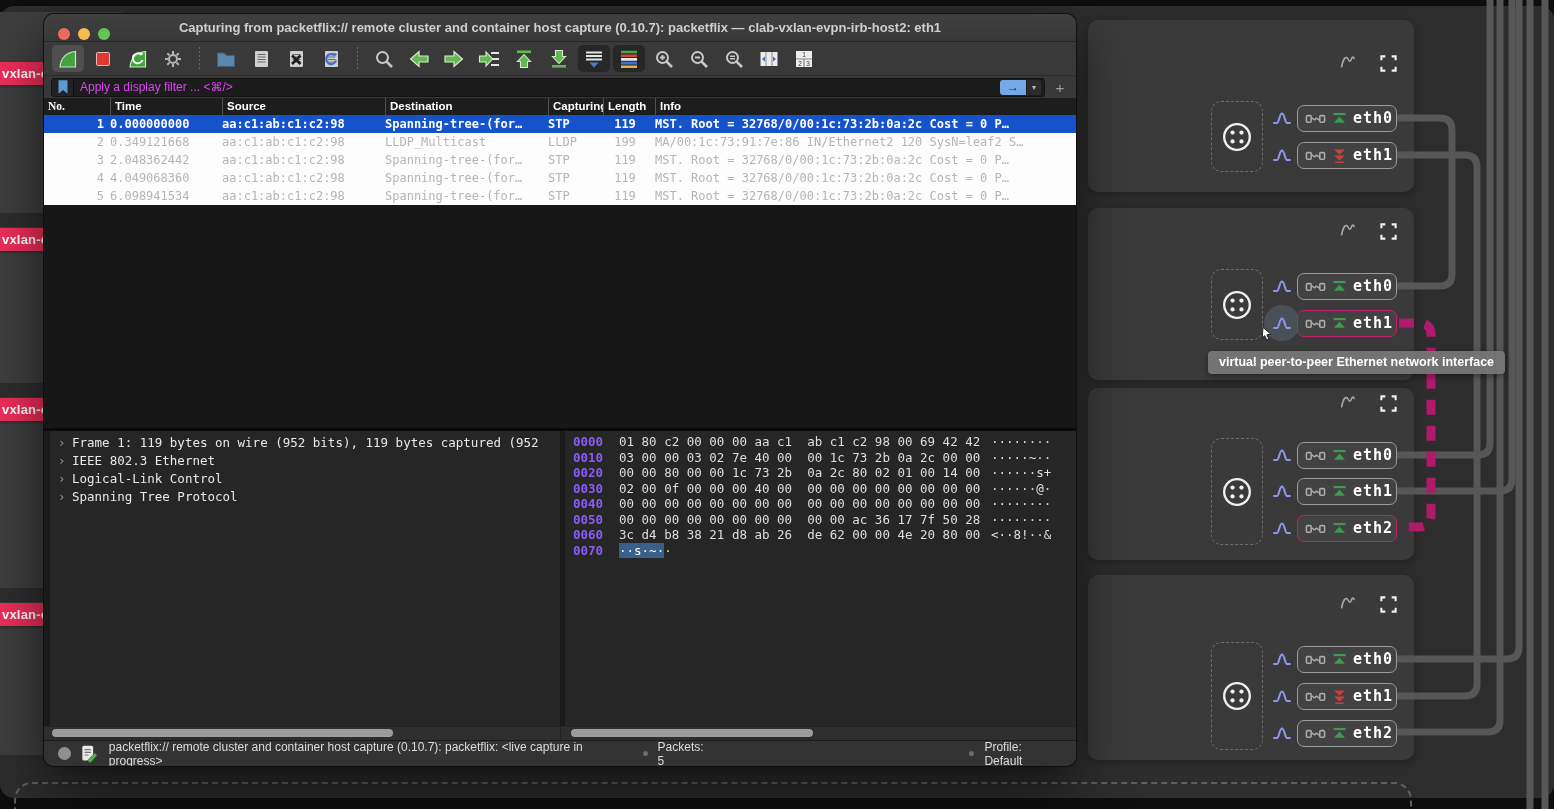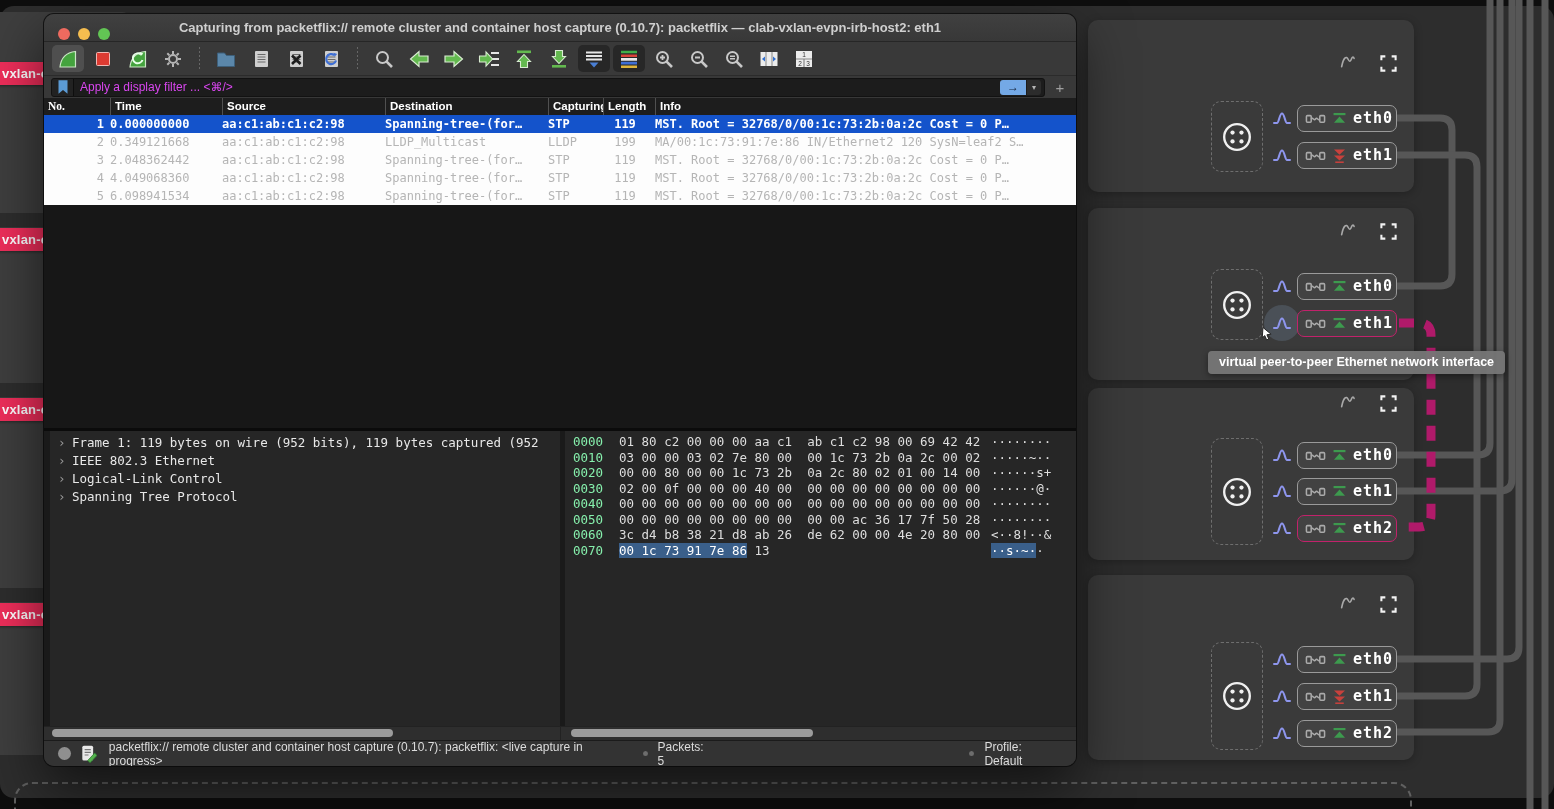--- a/index.html
+++ b/index.html
@@ -74,21 +74,21 @@
   #panes { height:295px; display:flex; }
   #pane-margin { width:6px; background:#1a1a1a; }
   #details { width:510px; background:#262626; padding-top:3px; overflow:hidden; }
   .drow { height:18px; line-height:18px; font-family:"DejaVu Sans Mono", monospace; font-size:12.5px;
           color:#e8e8e8; white-space:nowrap; padding-left:8px; }
   .drow .chev { color:#9a9a9a; display:inline-block; width:14px; }
   #vsplit { width:5px; background:#1a1a1a; }
   #hexpane { flex:1; background:#262626; padding:3px 0 0 8px; overflow:hidden;
              font-family:"DejaVu Sans Mono", monospace; font-size:12.5px; }
   .hexrow { height:15.5px; line-height:15.5px; display:flex; white-space:pre; }
-  .hoff { color:#86efac; width:46px; }
+  .hoff { color:#8b5cf6; width:46px;font-weight:bold; }
   .hbytes { color:#dedede; width:372px; }
   .hascii { color:#dedede; }
   .hexhl { background:#3a5f8a; color:#fff; }
 
   #scrollstrip { height:14px; display:flex; background:#2e2e2e; border-top:1px solid #222; }
   .sthumb { height:8px; background:#9c9c9c; border-radius:4px; margin-top:2px; }
   #statusbar { height:26px; background:#333; border-top:1px solid #1b1b1b; display:flex; align-items:center;
                color:#dcdcdc; font-size:12px; }
   .sdot { width:5px; height:5px; border-radius:50%; background:#6d6d6d; margin:0 10px; }
 </style>
@@ -632,27 +632,27 @@
       <div id="pane-margin"></div>
       <div id="details">
           <div class="drow"><span class="chev">›</span><span>Frame 1: 119 bytes on wire (952 bits), 119 bytes captured (952</span></div>
           <div class="drow"><span class="chev">›</span><span>IEEE 802.3 Ethernet</span></div>
           <div class="drow"><span class="chev">›</span><span>Logical-Link Control</span></div>
           <div class="drow"><span class="chev">›</span><span>Spanning Tree Protocol</span></div>
         </div>
       <div id="vsplit"></div>
       <div id="hexpane">
           <div class="hexrow"><span class="hoff">0000</span><span class="hbytes">01 80 c2 00 00 00 aa c1  ab c1 c2 98 00 69 42 42</span><span class="hascii">········</span></div>
-          <div class="hexrow"><span class="hoff">0010</span><span class="hbytes">03 00 00 03 02 7e 80 00  00 1c 73 2b 0a 2c 00 02</span><span class="hascii">·····~··</span></div>
+          <div class="hexrow"><span class="hoff">0010</span><span class="hbytes">03 00 00 03 02 7e 40 00  00 1c 73 2b 0a 2c 00 00</span><span class="hascii">·····~··</span></div>
           <div class="hexrow"><span class="hoff">0020</span><span class="hbytes">00 00 80 00 00 1c 73 2b  0a 2c 80 02 01 00 14 00</span><span class="hascii">······s+</span></div>
           <div class="hexrow"><span class="hoff">0030</span><span class="hbytes">02 00 0f 00 00 00 40 00  00 00 00 00 00 00 00 00</span><span class="hascii">······@·</span></div>
           <div class="hexrow"><span class="hoff">0040</span><span class="hbytes">00 00 00 00 00 00 00 00  00 00 00 00 00 00 00 00</span><span class="hascii">········</span></div>
           <div class="hexrow"><span class="hoff">0050</span><span class="hbytes">00 00 00 00 00 00 00 00  00 00 ac 36 17 7f 50 28</span><span class="hascii">········</span></div>
           <div class="hexrow"><span class="hoff">0060</span><span class="hbytes">3c d4 b8 38 21 d8 ab 26  de 62 00 00 4e 20 80 00</span><span class="hascii">&lt;··8!··&amp;</span></div>
-          <div class="hexrow"><span class="hoff">0070</span><span class="hbytes"><span class="hexhl">00 1c 73 91 7e 86</span> 13</span><span class="hascii"><span class="hexhl">··s·~·</span>·</span></div>
+          <div class="hexrow"><span class="hoff">0070</span><span class="hascii"><span class="hexhl">··s·~·</span>·</span></div>
         </div>
     </div>
 
     <div id="scrollstrip">
       <div style="width:516px; position:relative;">
         <div class="sthumb abs" style="left:8px; width:341px;"></div>
       </div>
       <div style="flex:1; position:relative; border-left:1px solid #222;">
         <div class="sthumb abs" style="left:10px; width:242px;"></div>
       </div>

